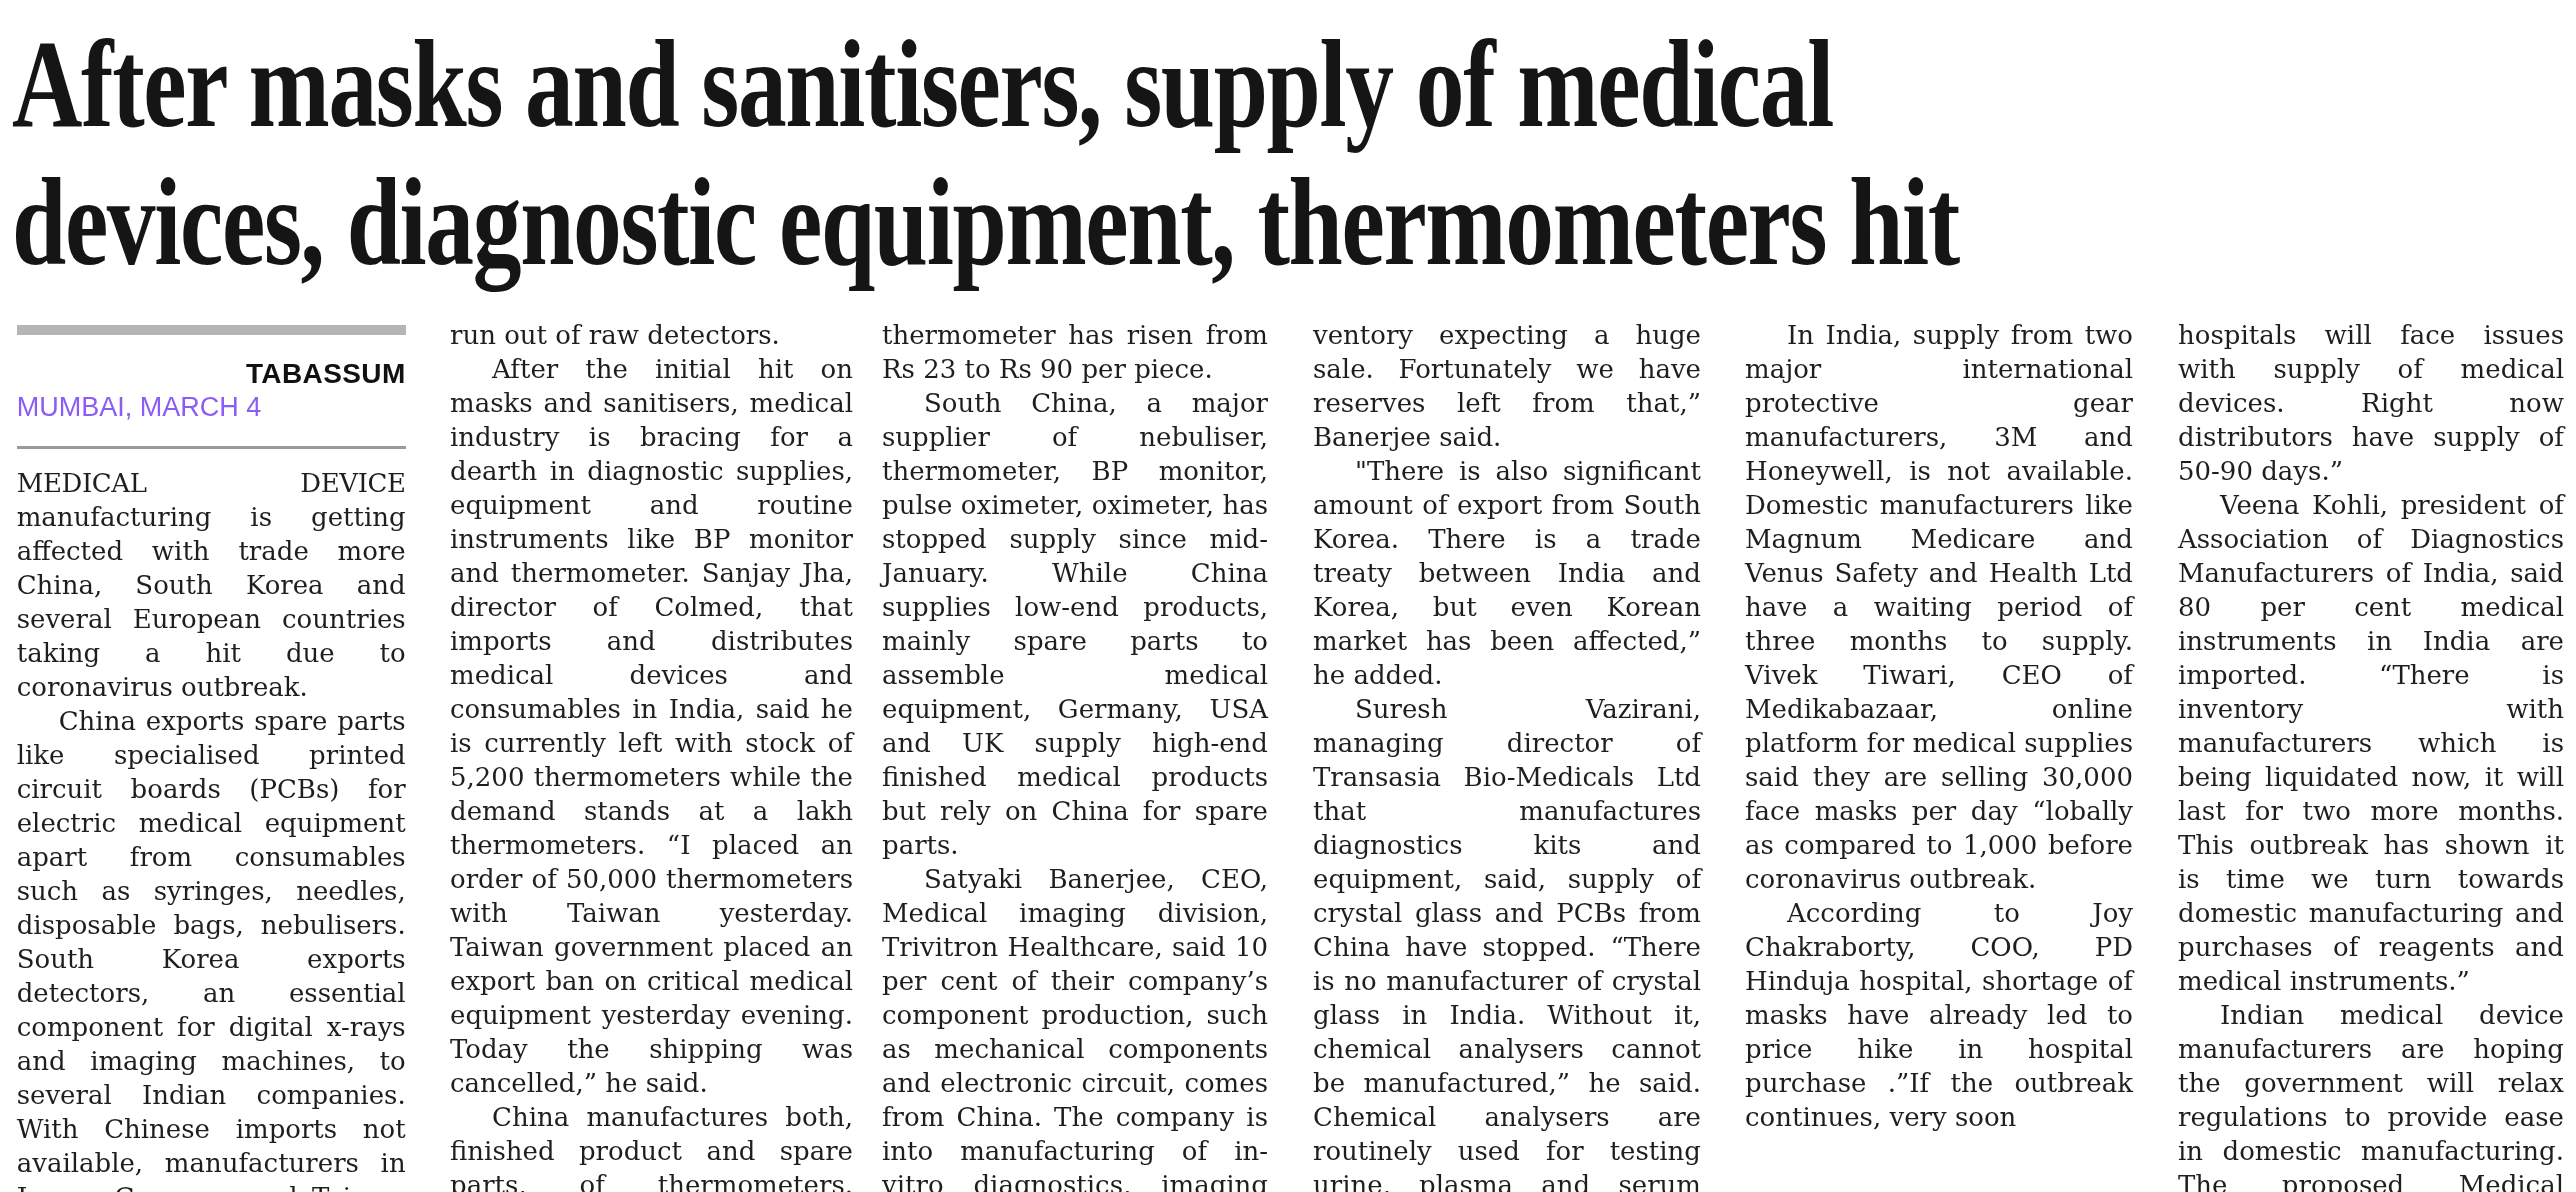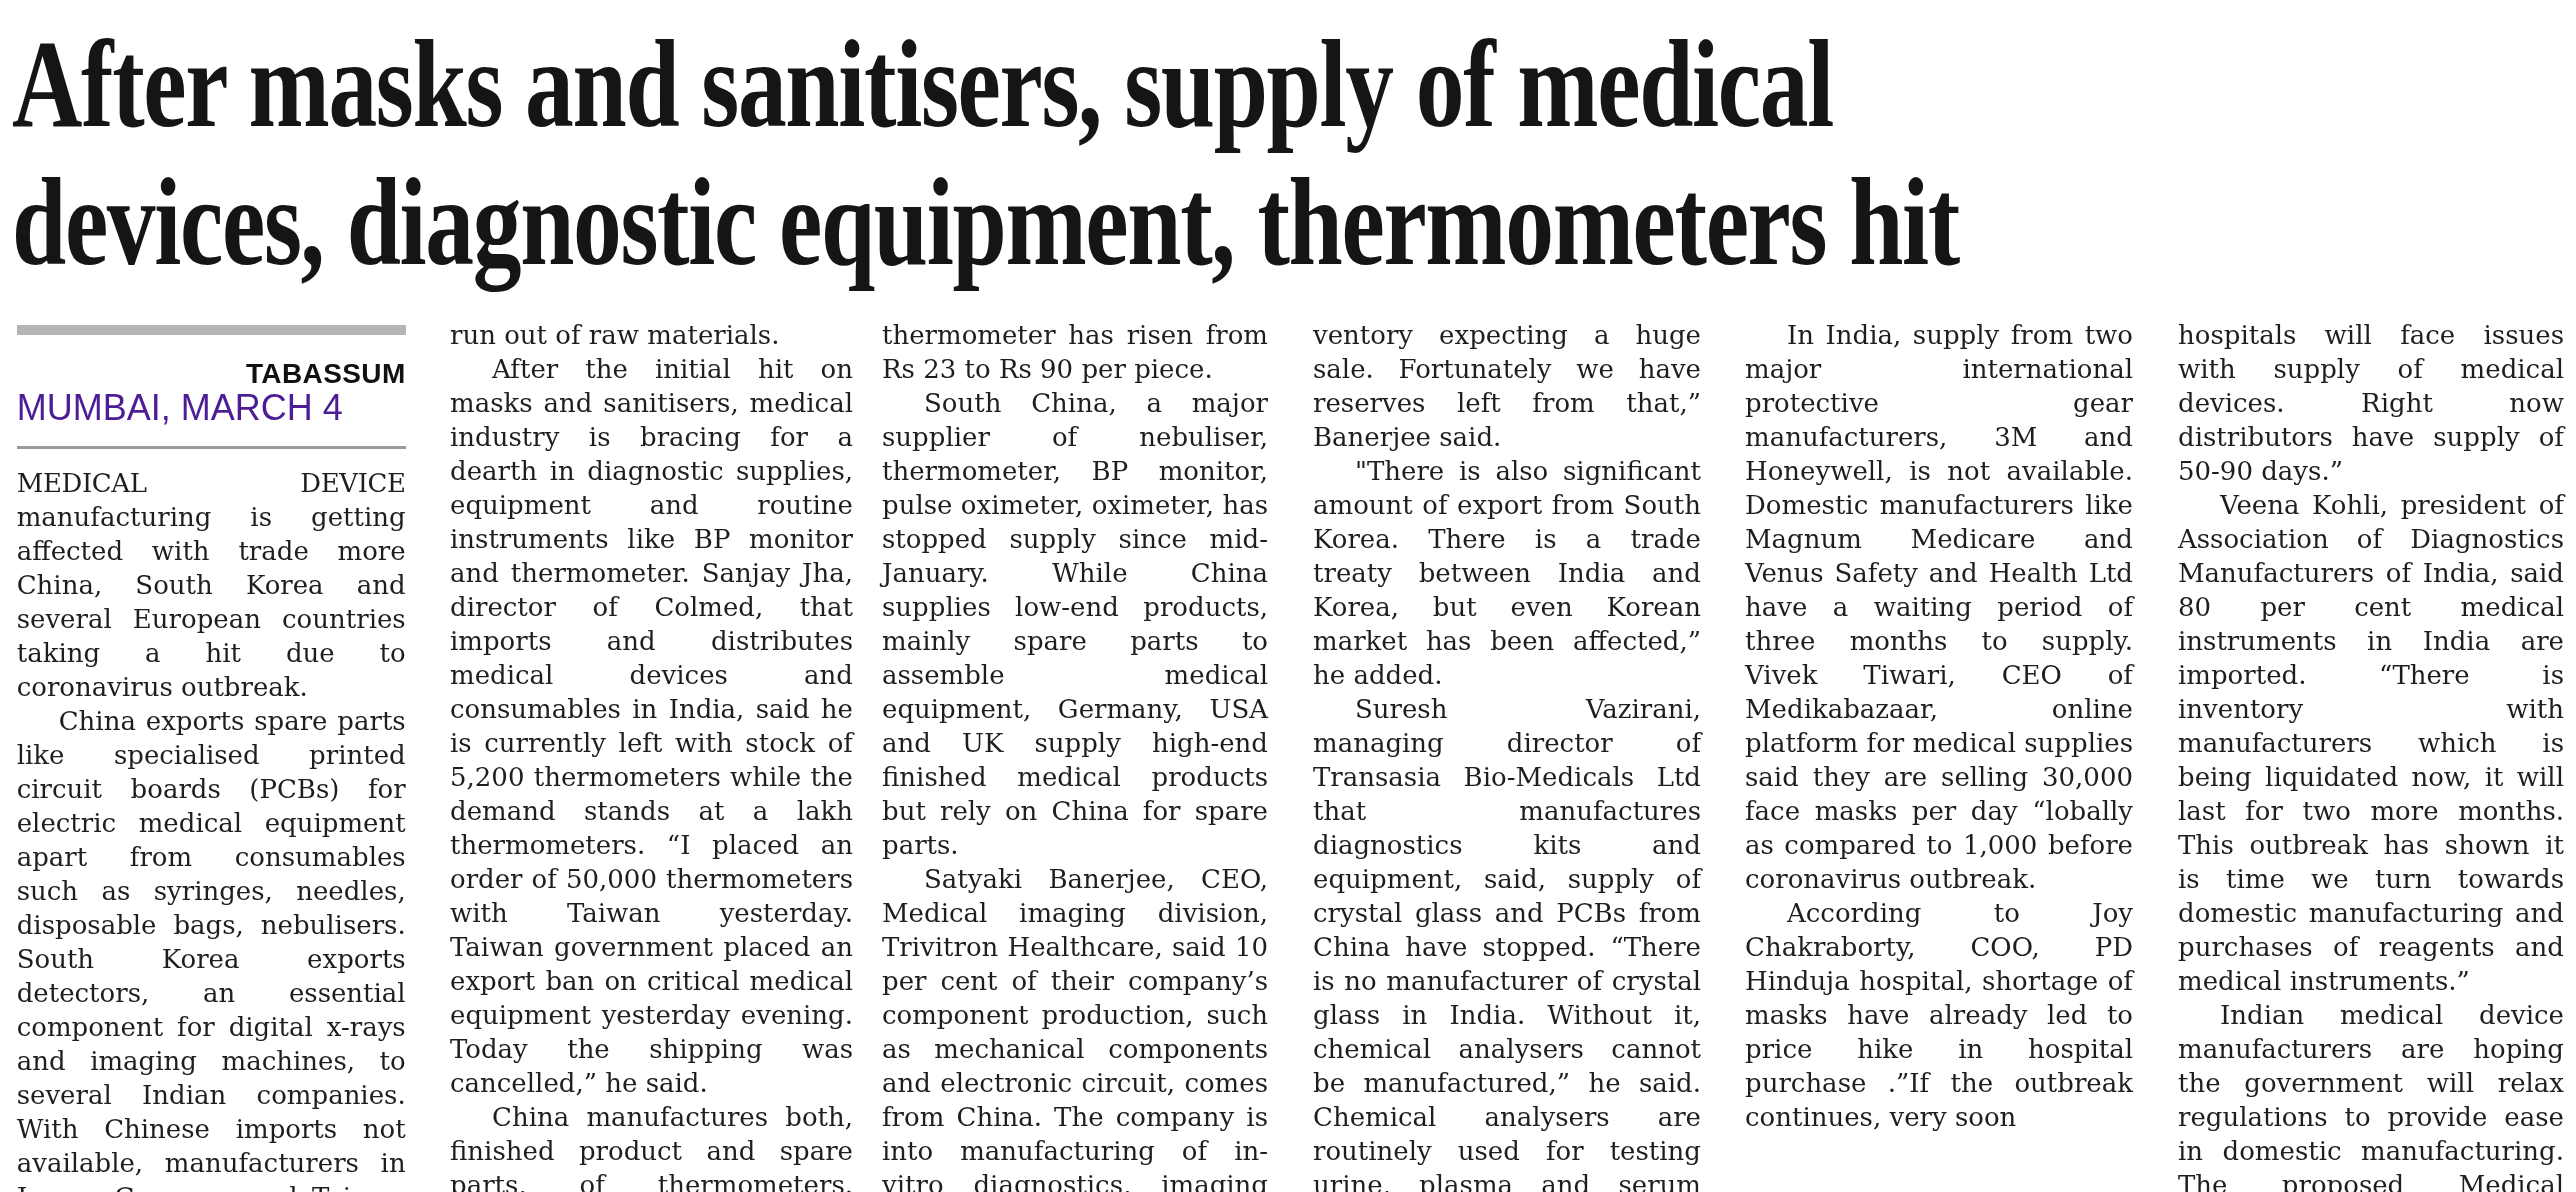--- a/index.html
+++ b/index.html
@@ -63,24 +63,24 @@
     font-family: "Liberation Sans", "DejaVu Sans", sans-serif;
     font-weight: bold;
     font-size: 28px;
     line-height: 33px;
     letter-spacing: 0.4px;
     text-align: right;
     color: #111;
   }
   .dateline {
     font-family: "Liberation Sans", "DejaVu Sans", sans-serif;
-    font-size: 36px;
+    font-size: 27px;
     line-height: 33px;
     text-align: left;
-    color: #4c1d95;
+    color: #8b5cf6;
     margin-top: 1.7px;
   }
   .c1 .rule-thin {
     height: 2.5px;
     background: #9a9a9a;
     margin: 22px 0 16.7px 0;
     width: 389px;
   }
   .lead-caps { letter-spacing: -0.4px; }
 </style>
@@ -97,21 +97,21 @@
   <div class="byline-name">
     <div>TABASSUM</div>
   </div>
   <div class="dateline">MUMBAI, MARCH 4</div>
   <div class="rule-thin"></div>
   <p class="noindent"><span class="lead-caps">MEDICAL DEVICE</span><span> manufacturing is getting affected with trade more China, South Korea and several European countries taking a hit due to coronavirus outbreak.</span></p>
   <p>China exports spare parts like specialised printed circuit boards (PCBs) for electric medical equipment apart from consumables such as syringes, needles, disposable bags, nebulisers. South Korea exports detectors, an essential component for digital x-rays and imaging machines, to several Indian companies. With Chinese imports not available, manufacturers in Japan, Germany and Taiwan have also</p>
 </div>
 
 <div class="col c2">
-  <p class="noindent" style="text-align:left">run out of raw materials.</p>
+  <p class="noindent" style="text-align:left">run out of raw detectors.</p>
   <p>After the initial hit on masks and sanitisers, medical industry is bracing for a dearth in diagnostic supplies, equipment and routine instruments like BP monitor and thermometer. Sanjay Jha, director of Colmed, that imports and distributes medical devices and consumables in India, said he is currently left with stock of 5,200 thermometers while the demand stands at a lakh thermometers. “I placed an order of 50,000 thermometers with Taiwan yesterday. Taiwan government placed an export ban on critical medical equipment yesterday evening. Today the shipping was cancelled,” he said.</p>
   <p>China manufactures both, finished product and spare parts, of thermometers. Indian suppliers said the cost to them for one</p>
 </div>
 
 <div class="col c3">
   <p class="noindent">thermometer has risen from Rs 23 to Rs 90 per piece.</p>
   <p>South China, a major supplier of nebuliser, thermometer, BP monitor, pulse oximeter, oximeter, has stopped supply since mid-January. While China supplies low-end products, mainly spare parts to assemble medical equipment, Germany, USA and UK supply high-end finished medical products but rely on China for spare parts.</p>
   <p>Satyaki Banerjee, CEO, Medical imaging division, Trivitron Healthcare, said 10 per cent of their company’s component production, such as mechanical components and electronic circuit, comes from China. The company is into manufacturing of in-vitro diagnostics, imaging and radiation equipment. “In last quarter, we planned a large amount of in-</p>
 </div>
 

